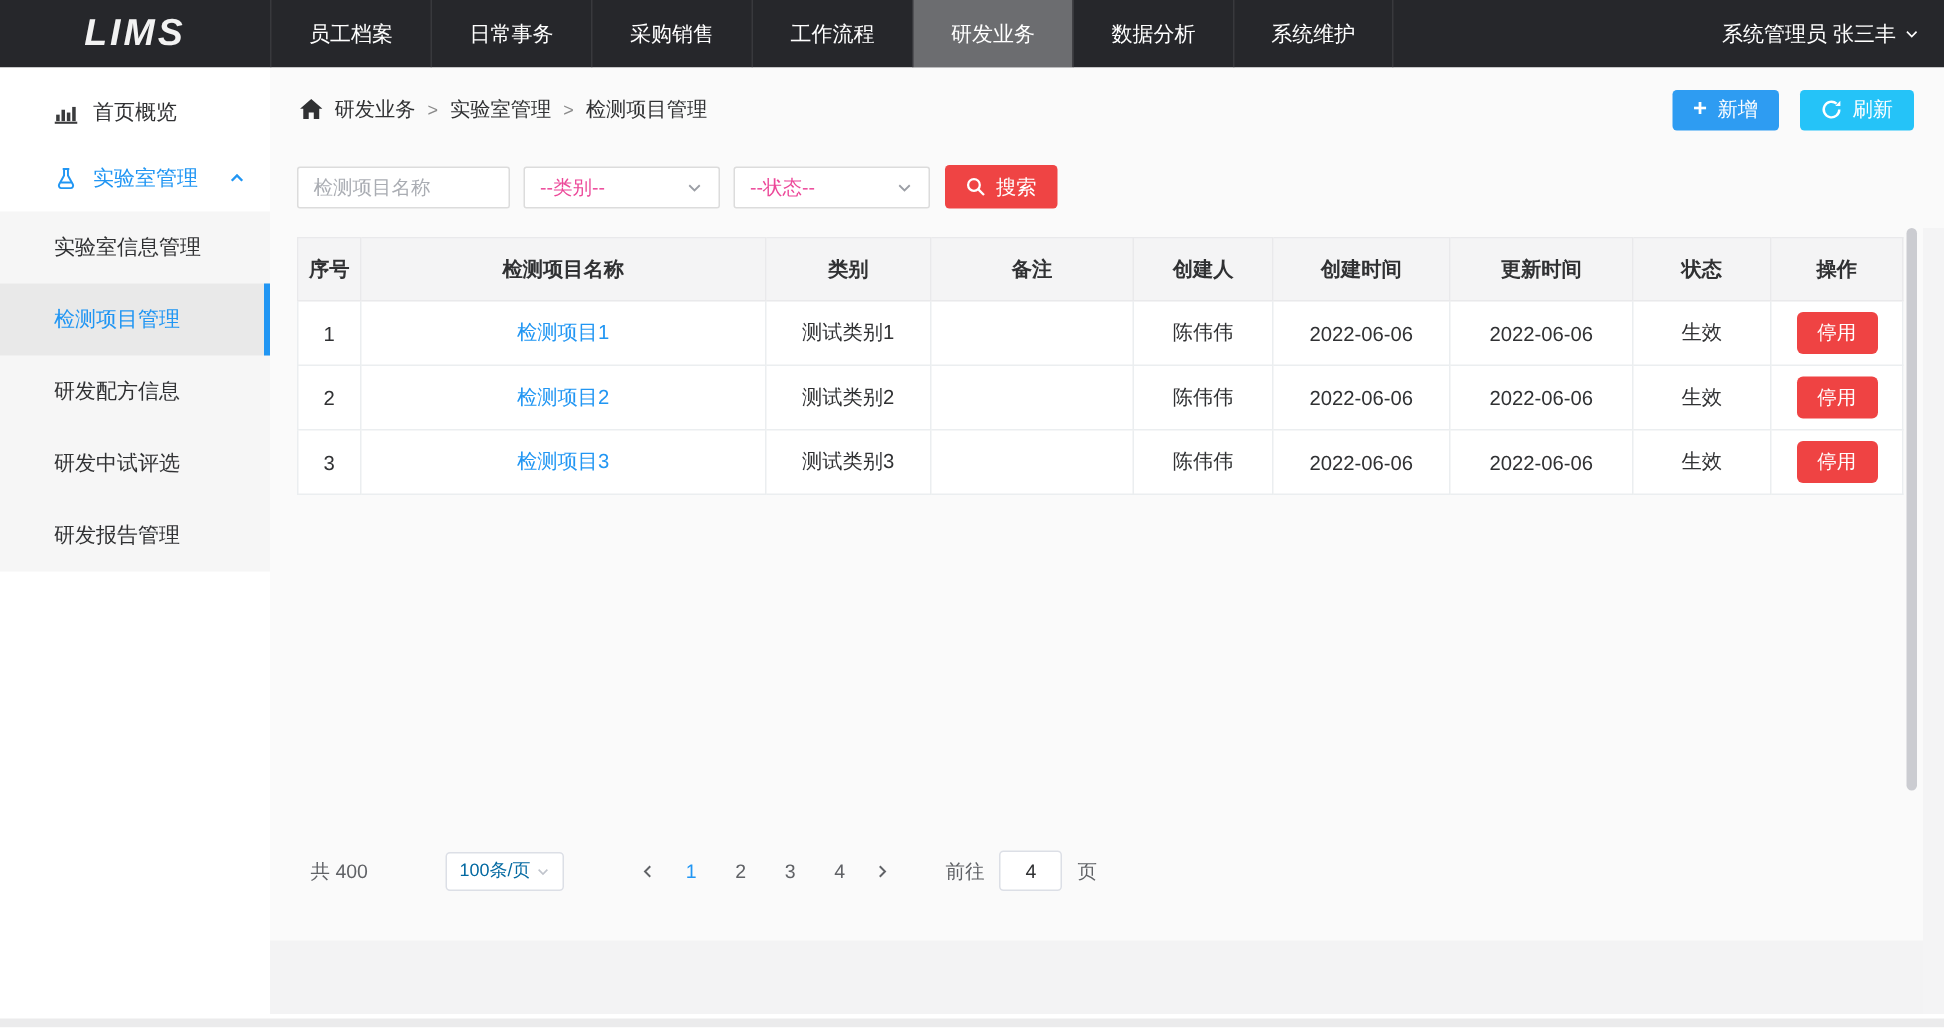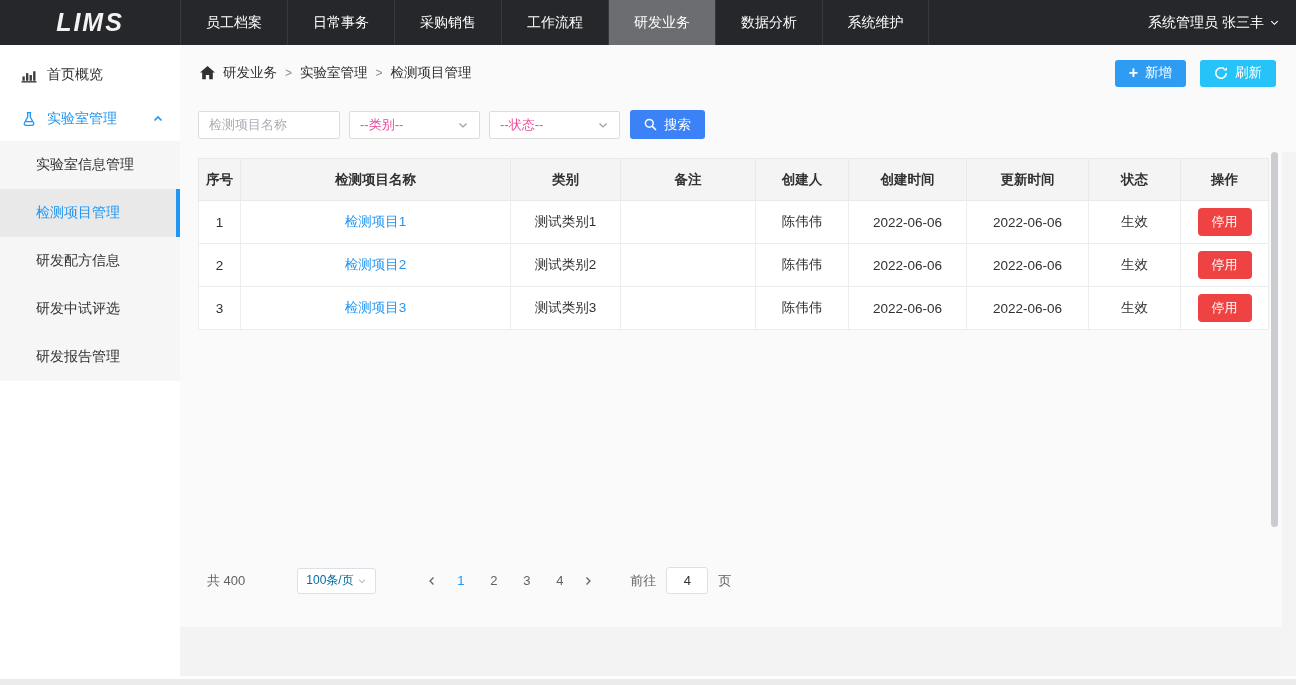--- a/index.html
+++ b/index.html
@@ -14,21 +14,21 @@
   .tab { width:107px; display:flex; align-items:center; justify-content:center;
          font-size:14px; border-left:1px solid #38393d; cursor:pointer; }
   .tab:last-child { border-right:1px solid #38393d; }
   .tab.active { background:#6c6d70; }
   .nav-right { margin-left:auto; display:flex; align-items:center; gap:4px; padding-right:16px; font-size:14px; }
   .user { display:flex; align-items:center; gap:5px; cursor:pointer; }
 
   
   .body { display:flex; height:631px; }
   .sidebar { width:180px; background:#fff; padding-top:8px; flex-shrink:0; }
-  .menu-item { height:44px; display:flex; align-items:center; gap:10px; padding-left:21px;
+  .menu-item { height:44px; display:flex; align-items:center; gap:10px; padding-left:36px;
                font-size:14px; color:#303133; cursor:pointer; }
   .menu-item.blue { color:#2196f3; }
   .menu-item .chev { margin-left:auto; margin-right:16px; display:flex; }
   .submenu { background:#f6f6f6; }
   .submenu-item { height:48px; display:flex; align-items:center; padding-left:36px;
                   font-size:14px; color:#303133; cursor:pointer; }
   .submenu-item.active { background:#e9e9e9; color:#2196f3; border-right:4px solid #2196f3; }
 
   .content { flex:1; background:#fafafa; position:relative; }
 
@@ -47,21 +47,21 @@
   .plus { font-size:16px; line-height:1; font-weight:bold; }
 
   
   .search-row { display:flex; align-items:center; gap:9px; margin:23px 20px 0 18px; }
   .txt-input { width:142px; height:28px; border:1px solid #dcdcdc; border-radius:2px;
                padding:0 10px; font-size:13px; color:#303133; background:#fff; outline:none; }
   .txt-input::placeholder { color:#aaadb3; }
   .select { width:131px; height:28px; border:1px solid #dcdcdc; border-radius:2px; background:#fff;
             display:flex; align-items:center; justify-content:space-between; padding:0 10px;
             font-size:13px; color:#ec4899; cursor:pointer; }
-  .btn-search { height:29px; background:#3b82f6; margin-left:1px; }
+  .btn-search { height:29px; background:#ef4444; margin-left:1px; }
 
   
   .tbl { width:1070px; margin:19px 0 0 18px; border-collapse:collapse; background:#fff; table-layout:fixed; }
   .tbl th { background:#f4f4f5; height:42px; font-size:13.5px; font-weight:bold; color:#303133;
             border:1px solid #e9e9eb;margin-left:48px; }
   .tbl td { height:43px; font-size:13.5px; color:#303133; text-align:center; border:1px solid #ebeef0; background:#fff; }
   .tbl a { color:#2196f3; text-decoration:none; cursor:pointer; }
   .btn-danger { display:inline-block; background:#ef4343; color:#fff; font-size:13px;
                 padding:5px 14px; border-radius:4px; border:none; cursor:pointer;
                 font-family:"Liberation Sans", sans-serif; }

